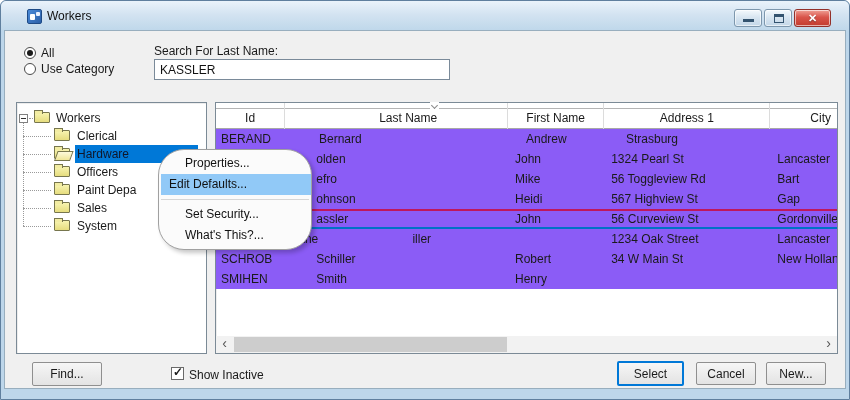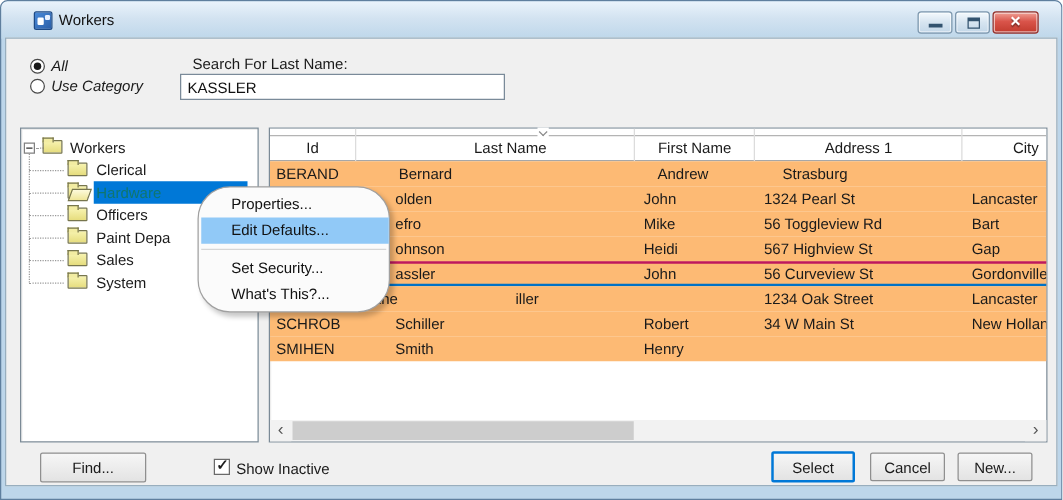--- a/index.html
+++ b/index.html
@@ -37,68 +37,68 @@
   .glyph-min { position:absolute; left:8px; bottom:4px; width:11px; height:3px; background:#33536f; }
   .glyph-max { position:absolute; left:9px; top:4px; width:10px; height:9px; border:1px solid #33536f; border-top-width:3px; background:transparent; }
   
   .client {
     position:absolute; left:3px; right:3px; top:29px; bottom:10px;
     background:#f0f0f0; border:1px solid #98aebe;
   }
   
   .radio { position:absolute; width:12px; height:12px; border:1px solid #4a4a4a; border-radius:50%; background:#fff; }
   .radio.checked::after { content:""; position:absolute; left:2px; top:2px; width:6px; height:6px; border-radius:50%; background:#1a1a1a; }
-  .radio-label { position:absolute; font-size:12px;font-style:italic; }
+  .radio-label { position:absolute; font-size:12px; }
   
   .field-label { position:absolute; font-size:12px; }
   .text-input {
     position:absolute; border:1px solid #7a8a99; background:#fff;
     font-family:"Liberation Sans", sans-serif; font-size:12px; padding:2px 5px; color:#111;
   }
   
   .panel { position:absolute; background:#fff; border:1px solid #7b8a96; box-shadow:inset 1px 1px 0 rgba(0,0,0,.07); }
   
   .tree-label { position:absolute; font-size:12px; white-space:nowrap; }
   .tree-hl { position:absolute; left:73px; top:143px; width:123px; height:18px; background:#0078d7; }
-  .tree-label.sel { color:#0f766e; z-index:2; }
+  .tree-label.sel { color:#0f172a; z-index:2; }
   .expand-box { position:absolute; left:17px; top:112px; width:9px; height:9px; background:#fff; border:1px solid #808080; }
   .expand-box::after { content:""; position:absolute; left:1px; top:3px; width:5px; height:1px; background:#303030; }
   .vline { position:absolute; left:21px; top:121px; height:103px; border-left:1px dotted #9a9a9a; }
   .stub { position:absolute; border-top:1px dotted #9a9a9a; height:0; }
   .folder { position:absolute; width:16px; height:11px; background:linear-gradient(#f7f3b0,#e6dd7e); border:1px solid #77764e; border-radius:1px; }
   .folder::before { content:""; position:absolute; top:-3px; left:-1px; width:7px; height:3px; background:#f2ecA2; border:1px solid #77764e; border-bottom:none; }
   .folder.open::after { content:""; position:absolute; left:-1px; top:2px; width:14px; height:8px; background:linear-gradient(#fdfadb,#efe698); border:1px solid #77764e; transform:skewX(-20deg); transform-origin:bottom left; }
   
   .thead { position:absolute; left:214px; top:101px; width:621px; height:26px; background:#fff; display:flex; border-bottom:1px solid #a7a7a7; z-index:1; }
   .thead::before { content:""; position:absolute; left:0; top:5px; right:0; height:1px; background:#b4b4b4; }
   .th { height:26px; line-height:30px; font-size:12px; text-align:center; overflow:hidden; white-space:nowrap; position:relative; }
   .th:not(:last-child) { border-right:1px solid #dcdcdc; }
   .c-id{width:72px;} .c-last{width:207px;margin-left:24px;} .c-first{width:100px;} .c-addr{width:173px;} .c-city{width:69px; text-align:right; padding-right:6px;}
   .sort-caret { position:absolute; left:428px; top:100px; width:9px; height:8px; background:#fff; z-index:2; }
   .sort-caret::after { content:""; position:absolute; left:2px; top:1px; width:4px; height:4px; border-right:1px solid #8a8a8a; border-bottom:1px solid #8a8a8a; transform:rotate(45deg); }
   .tbody { position:absolute; left:214px; top:127px; width:621px; z-index:1; }
-  .tr { display:flex; height:20px; background:#fdba74; }
+  .tr { display:flex; height:20px; background:#8b5cf6; }
   .td { font-size:12px; line-height:20px; white-space:nowrap; overflow:hidden; }
   .td.c-id { padding-left:5px; }
   .td.c-last, .td.c-first, .td.c-addr, .td.c-city { padding-left:7px; text-align:left; }
   .tr.current { border-top:2px solid #be185d; border-bottom:2px solid #0072c6; }
   .tr.current .td { line-height:16px; }
   
   .hscroll { position:absolute; left:214px; top:334px; width:621px; height:17px; background:#f2f2f2; z-index:1; }
   .hs-arrow { position:absolute; top:0; width:17px; height:17px; color:#555; font-size:14px; line-height:15px; text-align:center; background:#f2f2f2; }
   .hs-arrow.left { left:0; } .hs-arrow.right { right:0; }
   .hs-thumb { position:absolute; left:18px; top:1px; width:273px; height:15px; background:#cdcdcd; }
   
   .menu {
     position:absolute; left:139px; top:147px; width:154px;
     background:#fbfbfb; border:1px solid #a0a0a0; padding:3px 0;
     box-shadow:3px 3px 4px rgba(0,0,0,.22); z-index:10;
   }
   .menu-item { height:21px; line-height:21px; padding-left:26px; font-size:12px; color:#111; white-space:nowrap; }
-  .menu-item.hl { background:#91c9f7; margin-left:2px; padding-left:24px; }
+  .menu-item.hl { background:#91c9f7; margin-left:2px; padding-left:8px; }
   .menu-sep { height:1px; background:#d6d6d6; margin:4px 2px; }
   
   .btn {
     position:absolute; background:linear-gradient(#f6f6f6,#e3e3e3); border:1px solid #8f8f8f;
     border-radius:2px; font-family:"Liberation Sans", sans-serif; font-size:12px; color:#1a1a1a;
     text-align:center;
   }
   .btn.default { border:2px solid #0078d7; }
   .checkbox { position:absolute; width:13px; height:13px; background:#fff; border:1px solid #6a6a6a; }
   .checkbox .check { position:absolute; left:1px; top:-3px; font-size:12px; font-weight:bold; color:#1c1c1c; }
@@ -124,21 +124,21 @@
   </div>
 
   <div class="client">
 
     <span class="radio checked" style="left:19px; top:16px;"></span>
     <span class="radio-label" style="left:36px; top:15px;">All</span>
     <span class="radio" style="left:19px; top:32px;"></span>
     <span class="radio-label" style="left:36px; top:31px;">Use Category</span>
 
     <span class="field-label" style="left:149px; top:13px;">Search For Last Name:</span>
-    <input class="text-input" style="left: 139px; top: 28px; width: 260px; height: 21px;" value="KASSLER">
+    <input class="text-input" style="left: 149px; top: 28px; width: 296px; height: 21px;" value="KASSLER">
 
     <div class="panel" style="left:11px; top:71px; width:191px; height:252px;"></div>
     <span class="vline" style="left:18px; top:92px;"></span>
     <span class="stub" style="left:24px; top:87px; width:6px;"></span>
     <span class="stub" style="left:18px; top:105px; width:28px;"></span>
     <span class="stub" style="left:18px; top:123px; width:28px;"></span>
     <span class="stub" style="left:18px; top:141px; width:28px;"></span>
     <span class="stub" style="left:18px; top:159px; width:28px;"></span>
     <span class="stub" style="left:18px; top:177px; width:28px;"></span>
     <span class="stub" style="left:18px; top:195px; width:28px;"></span>
@@ -242,21 +242,21 @@
     </div>
 
     <div class="menu" style="left:153px; top:118px;border-radius:26px;">
       <div class="menu-item">Properties...</div>
       <div class="menu-item hl">Edit Defaults...</div>
       <div class="menu-sep"></div>
       <div class="menu-item">Set Security...</div>
       <div class="menu-item">What's This?...</div>
     </div>
 
-    <button class="btn" style="left:27px; top:331px; width:85px; height:24px;">Find...</button>
+    <button class="btn" style="left:27px; top:331px; width:70px; height:24px;">Find...</button>
     <span class="checkbox" style="left:166px; top:336px;">
       <span class="check">✓</span>
     </span>
     <span class="check-label" style="left:184px; top:337px;">Show Inactive</span>
     <button class="btn default" style="left:612px; top:330px; width:67px; height:25px;">Select</button>
     <button class="btn" style="left:691px; top:331px; width:60px; height:23px;">Cancel</button>
     <button class="btn" style="left:761px; top:331px; width:60px; height:23px;">New...</button>
 
   </div>
 </div>

